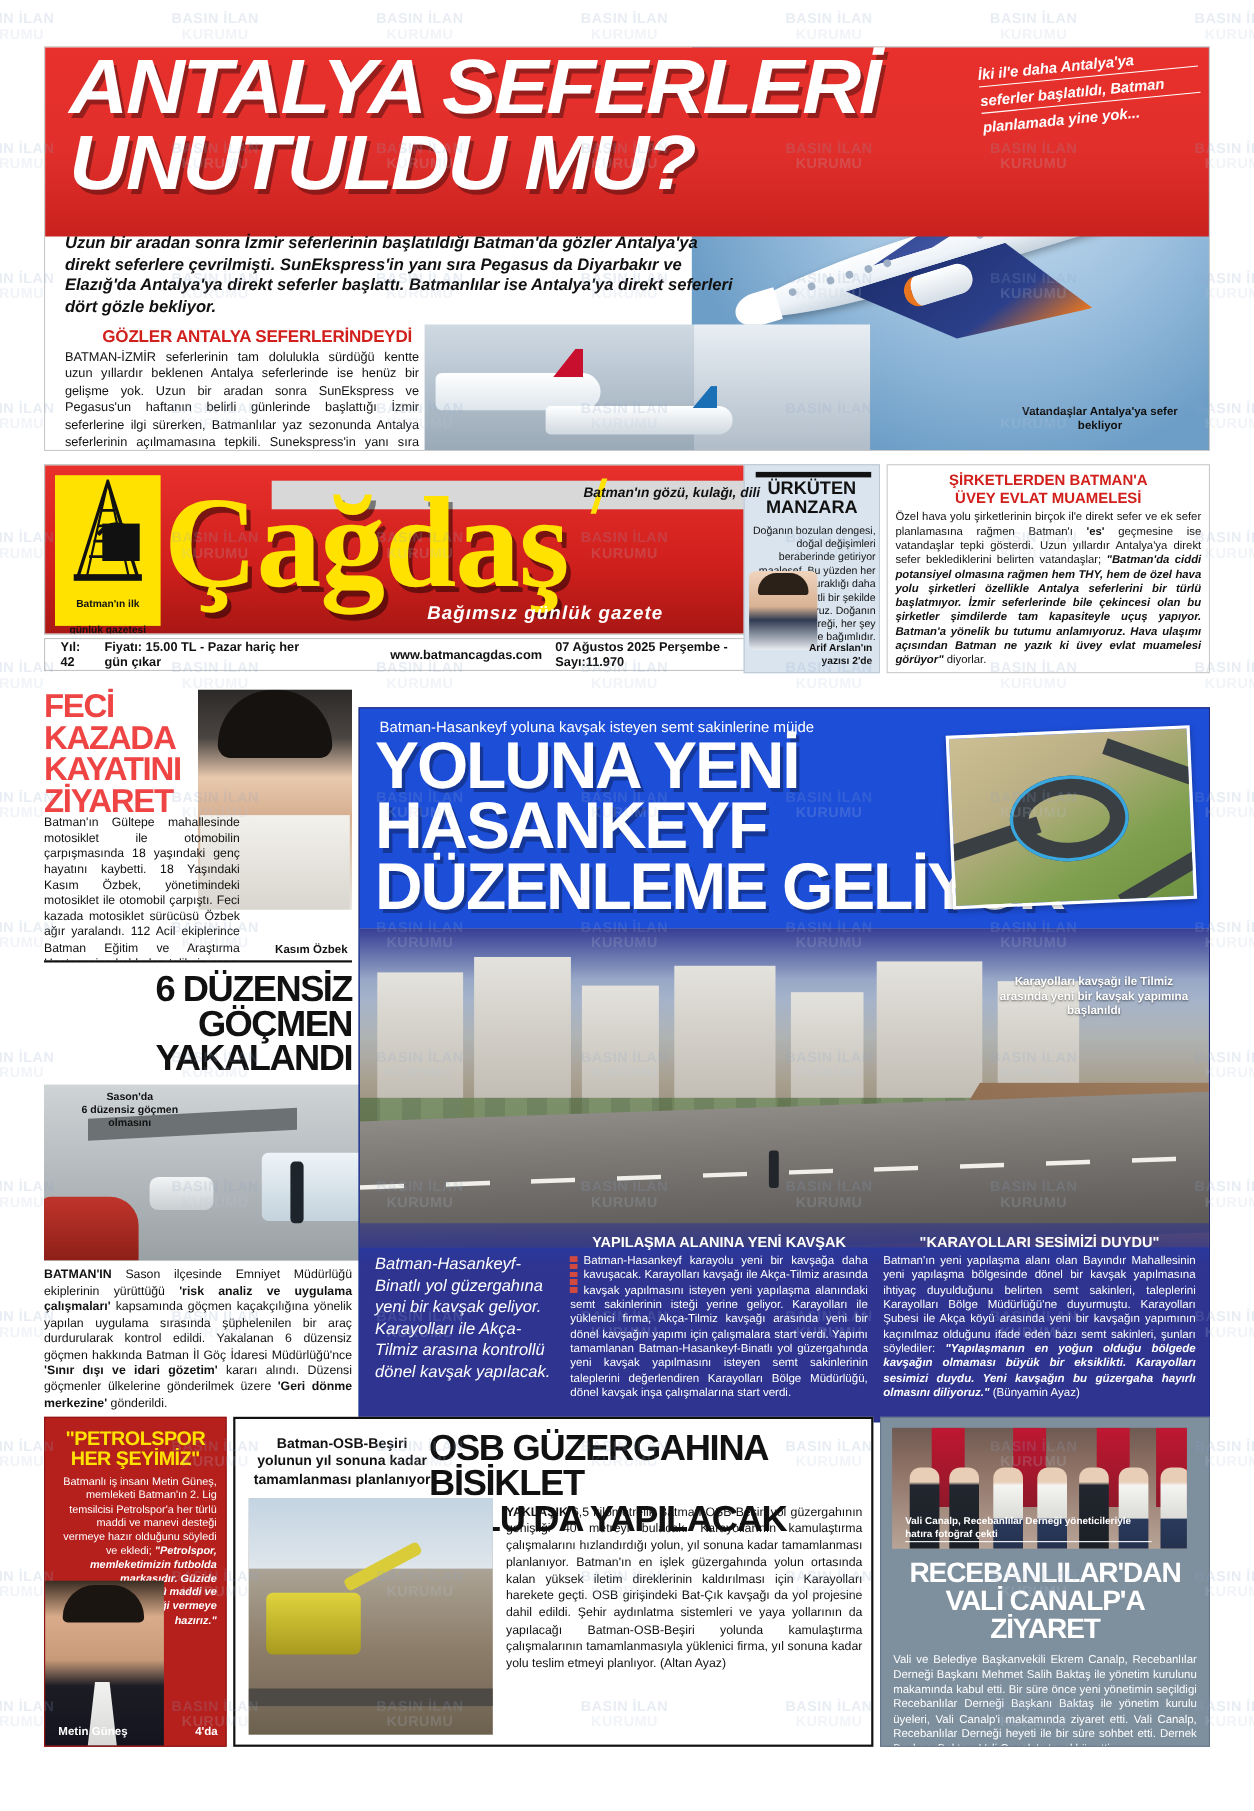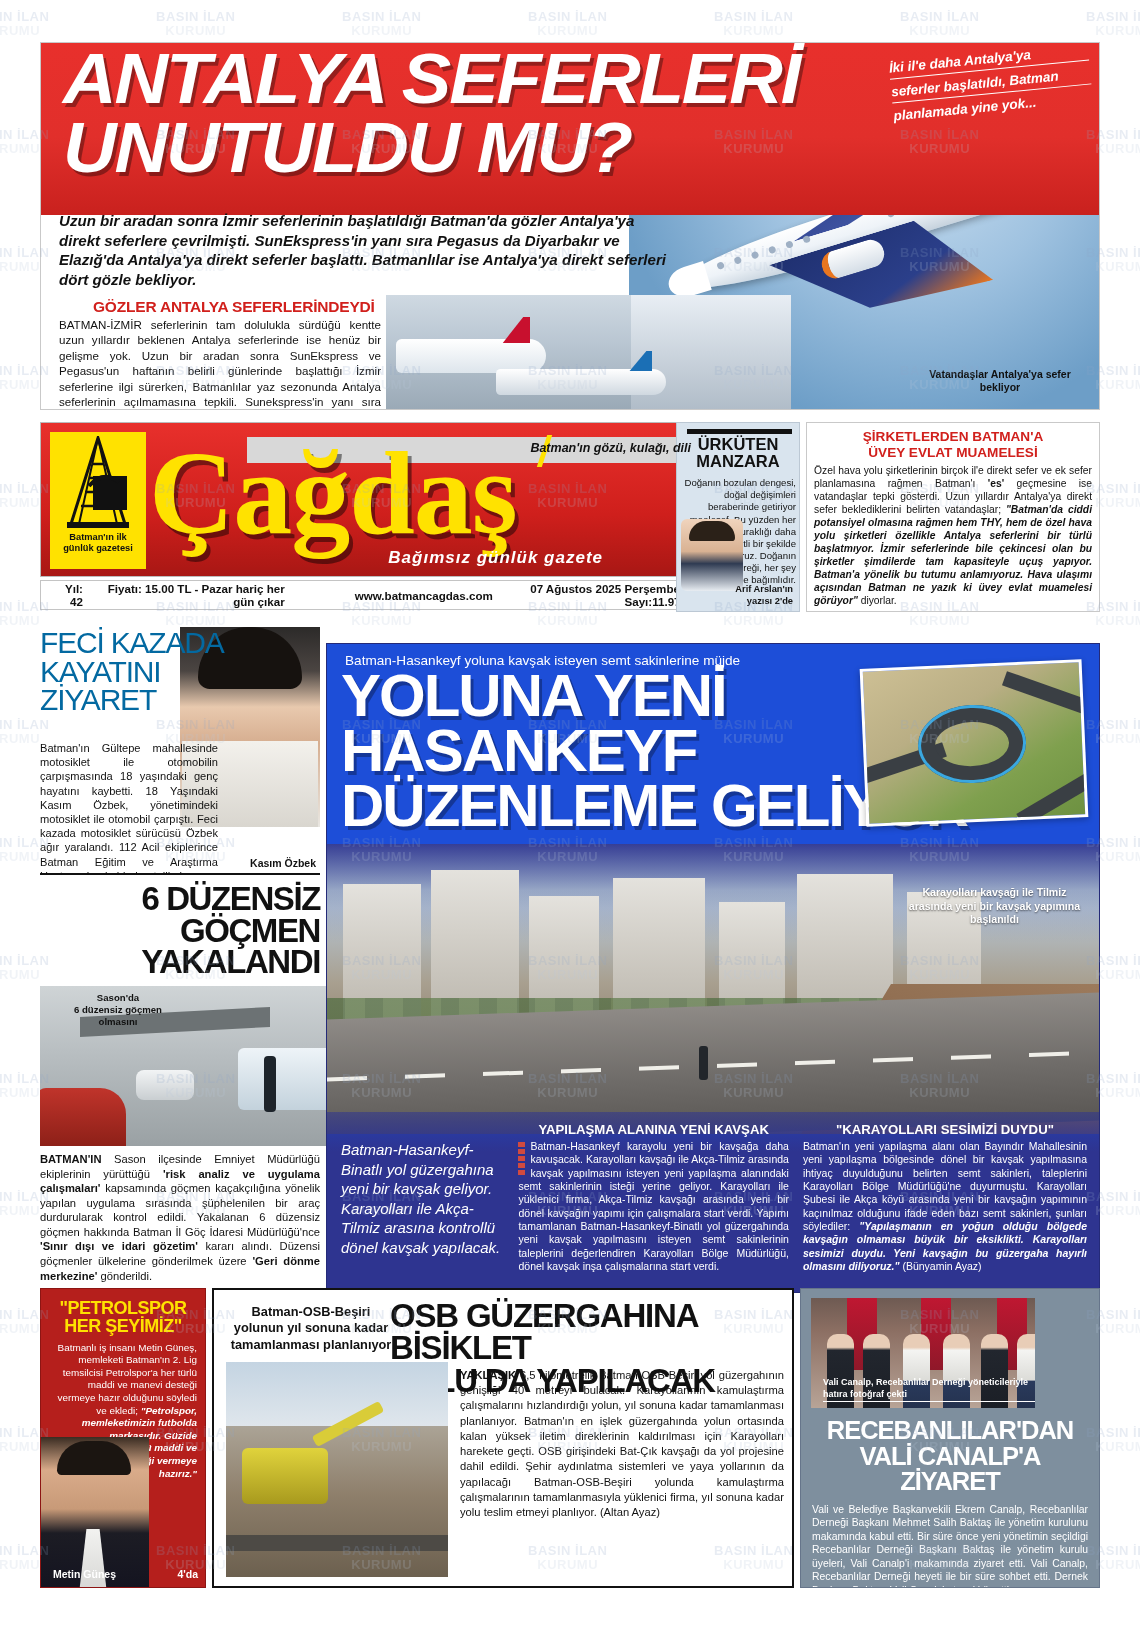--- a/index.html
+++ b/index.html
@@ -142,21 +142,21 @@
   }
 
   
   .masthead {
     position:absolute; left:40px; top:422px; width:660px; height:155px;
     background: linear-gradient(180deg,#e8302c 0%, #cf1f1c 60%, #a81714 100%);
     border:1px solid #bbb; overflow:hidden;
   }
   .mh-logo {
     position:absolute; left:9px; top:9px; width:96px; height:137px;
-    background:#ffe200; display:flex; flex-direction:column; align-items:center;
+    background:#ffe200; display:flex; flex-direction:column; align-items:center;gap:12px;
   }
   .derrick{position:relative; width:78px; height:96px; margin-top:4px;}
   .derrick svg{width:100%;height:100%;}
   .mh-logo .lbl{
     font-size:9.3px; font-weight:bold; color:#111; text-align:center; line-height:1.2;
     padding:0 3px;
   }
   .mh-title {
     position:absolute; left:108px; top:-4px; width:560px; height:150px;
     font-size:118px; line-height:150px; font-weight:bold; color:#ffe200;
@@ -178,21 +178,21 @@
     position:absolute; right:96px; bottom:8px; font-size:17px; font-weight:bold;
     font-style:italic; color:#ffffff; letter-spacing:1px; z-index:4;
     font-family:"Liberation Sans", sans-serif;
   }
 
   .infobar {
     position:absolute; left:40px; top:580px; width:660px; height:30px;
     border:1px solid #c4c4c4; display:flex; align-items:center;
     font-size:11.6px; font-weight:bold; color:#111; background:#fff;
   }
-  .infobar div{padding:0 6px;text-align:right;}
+  .infobar div{padding:0 6px;}
   .ib1{margin-left:8px;} .ib2{} .ib3{} .ib4{margin-left:auto; margin-right:6px;}
   .ib-url{margin-left:58px;}
 
   
   .colbox {
     position:absolute; left:676px; top:422px; width:124px; height:190px;
     background:#d9e4ee; border:1px solid #bcc8d4; overflow:hidden;
   }
   .colbox .bar{position:absolute; left:10px; top:6px; width:105px; height:5px; background:#111;}
   .colbox h3{
@@ -226,21 +226,21 @@
   }
   .rtop p{font-size:10.3px; line-height:1.26; color:#111; text-align:justify;}
   .rtop i{font-weight:bold; font-style:italic;}
   .rtop b{font-weight:bold;}
 
   
   .lcol{position:absolute; left:40px; top:625px; width:280px;}
   .story-a{position:relative; height:250px; border-bottom:2px solid #111; overflow:hidden;}
   .story-a h2{
     position:absolute; left:0; top:4px; width:190px;
-    font-size:30px; font-weight:normal; line-height:.95; color:#0369a1;
+    font-size:30px; font-weight:bold; line-height:.95; color:#ef4444;
     letter-spacing:-1.2px; z-index:3;
   }
   .story-a .ph{
     position:absolute; right:0; top:2px; width:140px; height:200px;
     background: linear-gradient(180deg,#2c2a29 0%, #4b4542 22%, #e8c9ae 40%, #d6ae90 58%, #e9e7e2 100%);
     overflow:hidden;
   }
   .story-a .ph .hair{position:absolute; left:18px; top:0; width:104px;height:62px;
     background:#16120f; border-radius:52px 52px 12px 12px;}
   .story-a .ph .shirt{position:absolute; left:2px; bottom:0; width:136px;height:86px;
@@ -417,21 +417,21 @@
     position:absolute; left:246px; top:78px; width:324px;
     font-size:11.2px; line-height:1.36; color:#111; text-align:justify;
   }
   .bc-p b{font-weight:bold;}
 
   .br{
     position:absolute; left:800px; top:1288px; width:300px; height:300px;
     background:#7e8f9e; border:1px solid #66758a; overflow:hidden;
   }
   .br-ph{
-    position:relative; margin:9px 10px 0; width:224px; height:110px;
+    position:relative; margin:9px 10px 0; width:268px; height:110px;
     background: linear-gradient(180deg,#6e5a52 0%, #8c6f63 30%, #b8a497 100%);
     overflow:hidden;
   }
   .br-ph .flag{position:absolute; top:0; width:30px; height:72px;
     background:linear-gradient(180deg,#c8102e,#8d0b20); opacity:.9;}
   .br-ph .p{position:absolute; bottom:0; width:27px; height:74px;
     background:linear-gradient(180deg,#e8cdb7 0%, #e8cdb7 18%, #22262e 22%, #1b1f26 100%);
     border-radius:10px 10px 0 0;}
   .br-ph .p.w{background:linear-gradient(180deg,#e8cdb7 0%, #e8cdb7 18%, #f4f4f2 22%, #dcdcd8 62%, #2a3a5c 64%, #24324f 100%);}
   .br-cap{

